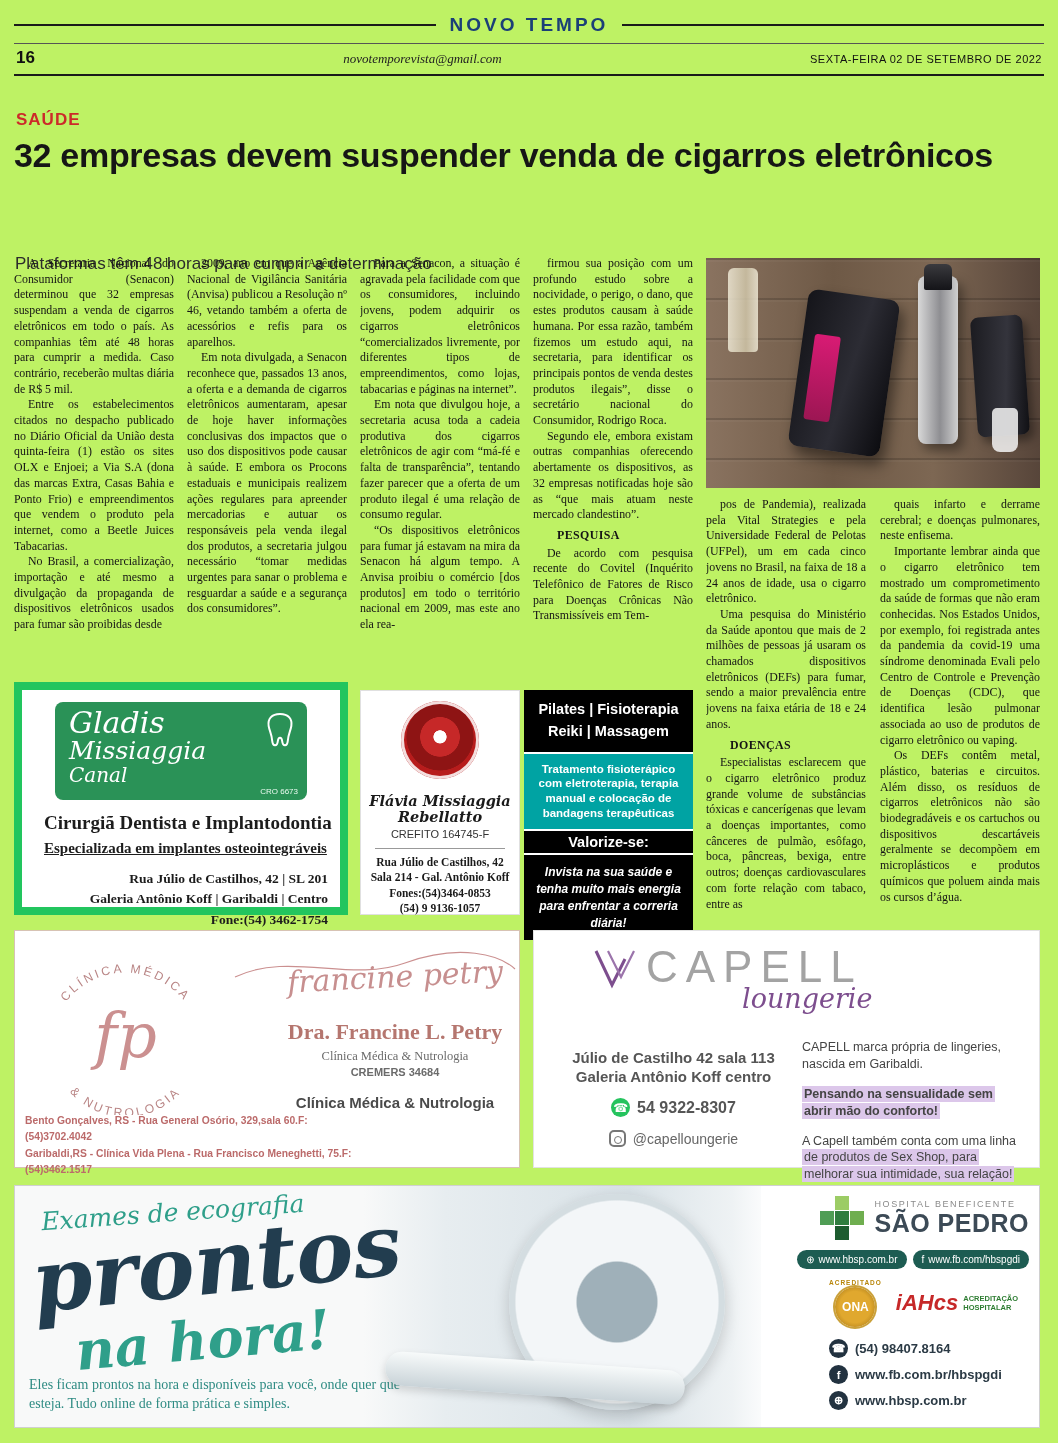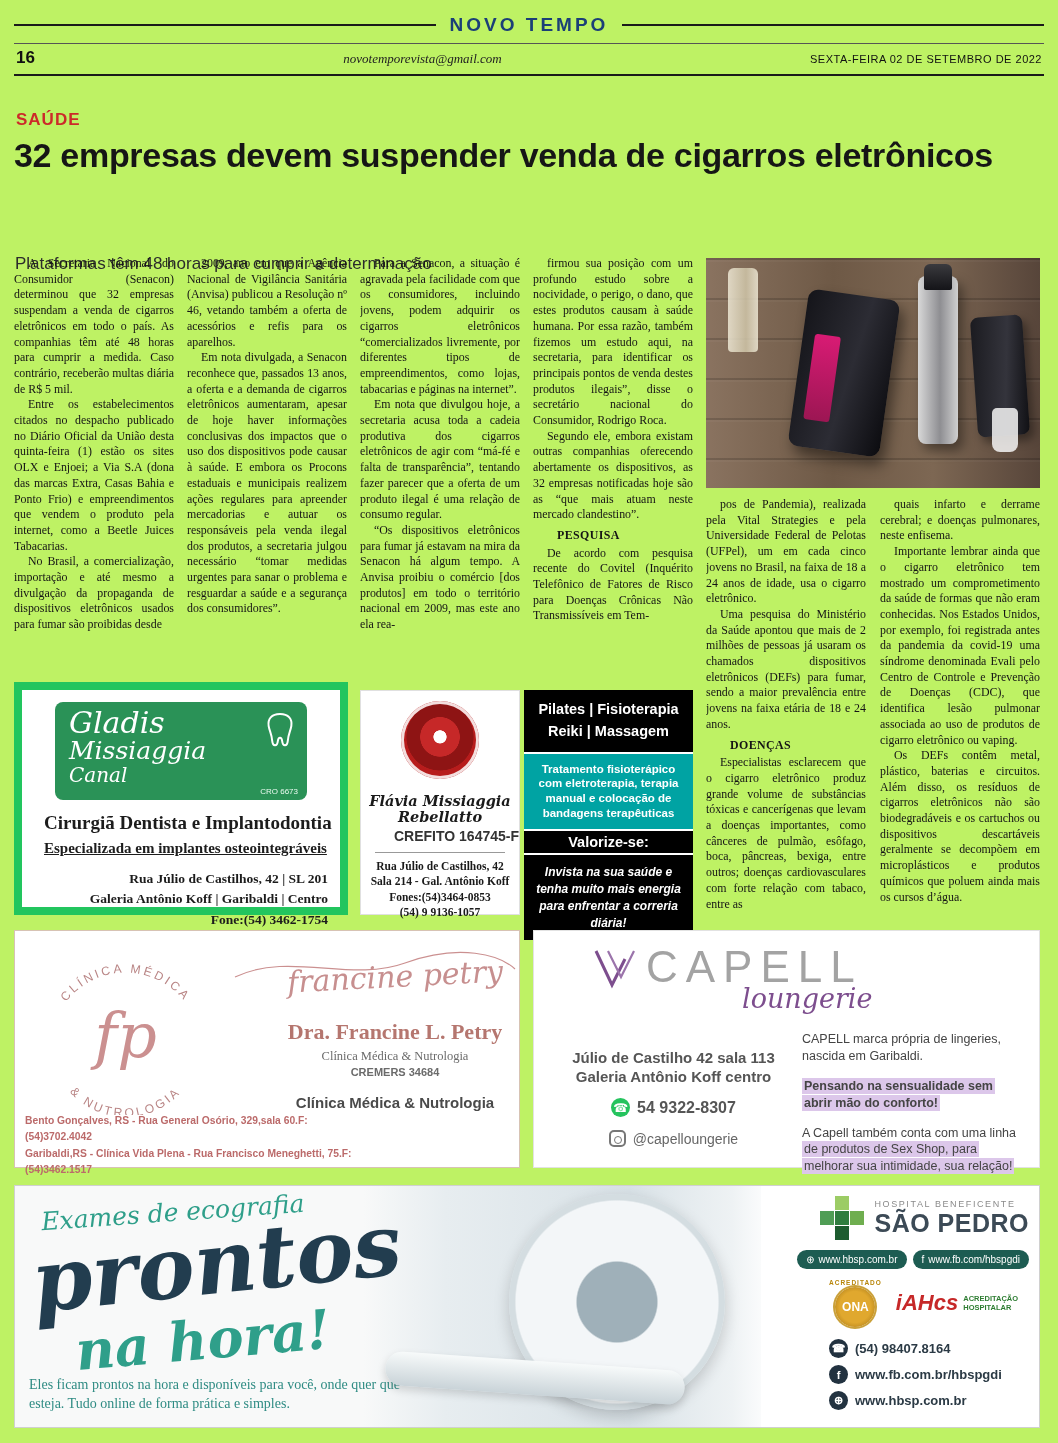--- a/index.html
+++ b/index.html
@@ -62,21 +62,21 @@
   .gladis-title { margin-top:12px; padding-left:22px; font-weight:bold; font-size:19px; color:#1c1c1c; }
   .gladis-sub { margin-top:6px; padding-left:22px; font-weight:bold; font-size:15px; text-decoration:underline; color:#1c1c1c; }
   .gladis-addr { margin-top:12px; padding-right:12px; text-align:right; font-weight:bold; font-size:13.5px; line-height:1.5; color:#1c1c1c; }
 
   
   .ad-flavia { left:360px; top:690px; width:160px; height:225px; border:1px solid #e0e0e0; text-align:center; }
   .flavia-logo { width:78px; height:78px; margin:10px auto 2px; border-radius:50%;
     background:radial-gradient(circle at 50% 46%, #ffffff 0 11%, #c62828 12% 34%, #8e1414 35% 58%, #b71c1c 59% 100%);
     box-shadow:0 0 0 3px #f3dede inset; }
   .flavia-name { margin:14px 6px 0; font-family:"DejaVu Serif", serif; font-style:italic; font-weight:bold; font-size:14.5px; line-height:1.1; color:#1a1a1a; }
-  .flavia-crefito { margin-top:3px; font-family:"Liberation Sans", sans-serif; font-size:14px; font-weight:bold; color:#333;text-align:right; }
+  .flavia-crefito { margin-top:3px; font-family:"Liberation Sans", sans-serif; font-size:11px; font-weight:normal; color:#333; }
   .flavia-hr { margin:8px 14px 6px; border-top:1px solid #999; }
   .flavia-addr { font-weight:bold; font-size:11.5px; line-height:1.35; color:#1a1a1a; }
 
   
   .ad-pilates { left:524px; top:690px; width:169px; height:225px; display:flex; flex-direction:column; font-family:"Liberation Sans", sans-serif; background:#fff; }
   .pilates-head { background:#000; color:#fff; text-align:center; font-weight:bold; font-size:14.5px; line-height:1.5; padding:9px 2px; }
   .pilates-treat { margin-top:2px; background:#00a3a3; color:#fff; text-align:center; font-weight:bold; font-size:11.5px; line-height:1.3; padding:8px 6px; }
   .pilates-valorize { margin-top:2px; background:#000; color:#fff; text-align:center; font-weight:bold; font-size:14.5px; padding:3px; }
   .pilates-cta { margin-top:2px; flex:1; background:#000; color:#fff; text-align:center; font-style:italic; font-weight:bold; font-size:12px; line-height:1.4; padding:9px 10px; }
 
@@ -102,21 +102,21 @@
   .cap-sub { margin:-6px 0 0 150px; font-family:"DejaVu Serif", serif; font-style:italic; font-size:27px; color:#7d4e8e; }
   .cap-left { position:absolute; left:22px; top:118px; width:235px; text-align:center; color:#555; }
   .cap-addr1 { font-weight:bold; font-size:15px; }
   .cap-addr2 { font-weight:bold; font-size:15px; margin-top:2px; }
   .cap-row { margin-top:13px; display:flex; align-items:center; justify-content:center; gap:7px; }
   .wa-badge { display:inline-flex; align-items:center; justify-content:center; width:19px; height:19px; border-radius:50%; background:#25c35e; color:#fff; font-size:12px; }
   .ig-badge { position:relative; display:inline-block; width:17px; height:17px; border:2px solid #777; border-radius:5px; }
   .ig-badge::after { content:""; position:absolute; left:3.5px; top:3.5px; width:6px; height:6px; border:1.6px solid #777; border-radius:50%; }
   .cap-phone { font-weight:bold; font-size:16px; }
   .cap-insta { font-size:14px; color:#666; }
-  .cap-right { position:absolute; left:268px; top:100px; width:222px; font-size:12.5px; line-height:1.35; color:#444; }
+  .cap-right { position:absolute; left:268px; top:108px; width:222px; font-size:12.5px; line-height:1.35; color:#444; }
   .cap-right .t2 { margin-top:13px; font-weight:bold; background:#dcc7ea; display:inline; box-decoration-break:clone; padding:1px 2px; }
   .cap-t2wrap { margin-top:13px; }
   .cap-t3wrap { margin-top:13px; }
   .cap-right .t3b { background:#dcc7ea; box-decoration-break:clone; padding:1px 2px; }
 
   
   .ad-hospital { left:14px; top:1185px; width:1026px; height:243px; border:1px solid #d0d0d0;
     background:linear-gradient(90deg,#f8f9f9 0 34%,#e7edf0 42%,#d9e2e7 60%,#eef2f4 70%,#ffffff 74%); overflow:hidden; }
   .h-script1 { position:absolute; left:26px; top:12px; font-family:"DejaVu Serif", serif; font-style:italic; font-size:25px; color:#2f9f8a; transform:rotate(-4deg); }
   .h-script2 { position:absolute; left:16px; top:26px; font-family:"DejaVu Serif", serif; font-style:italic; font-weight:bold; font-size:86px; color:#223d4f; transform:rotate(-6deg); }

